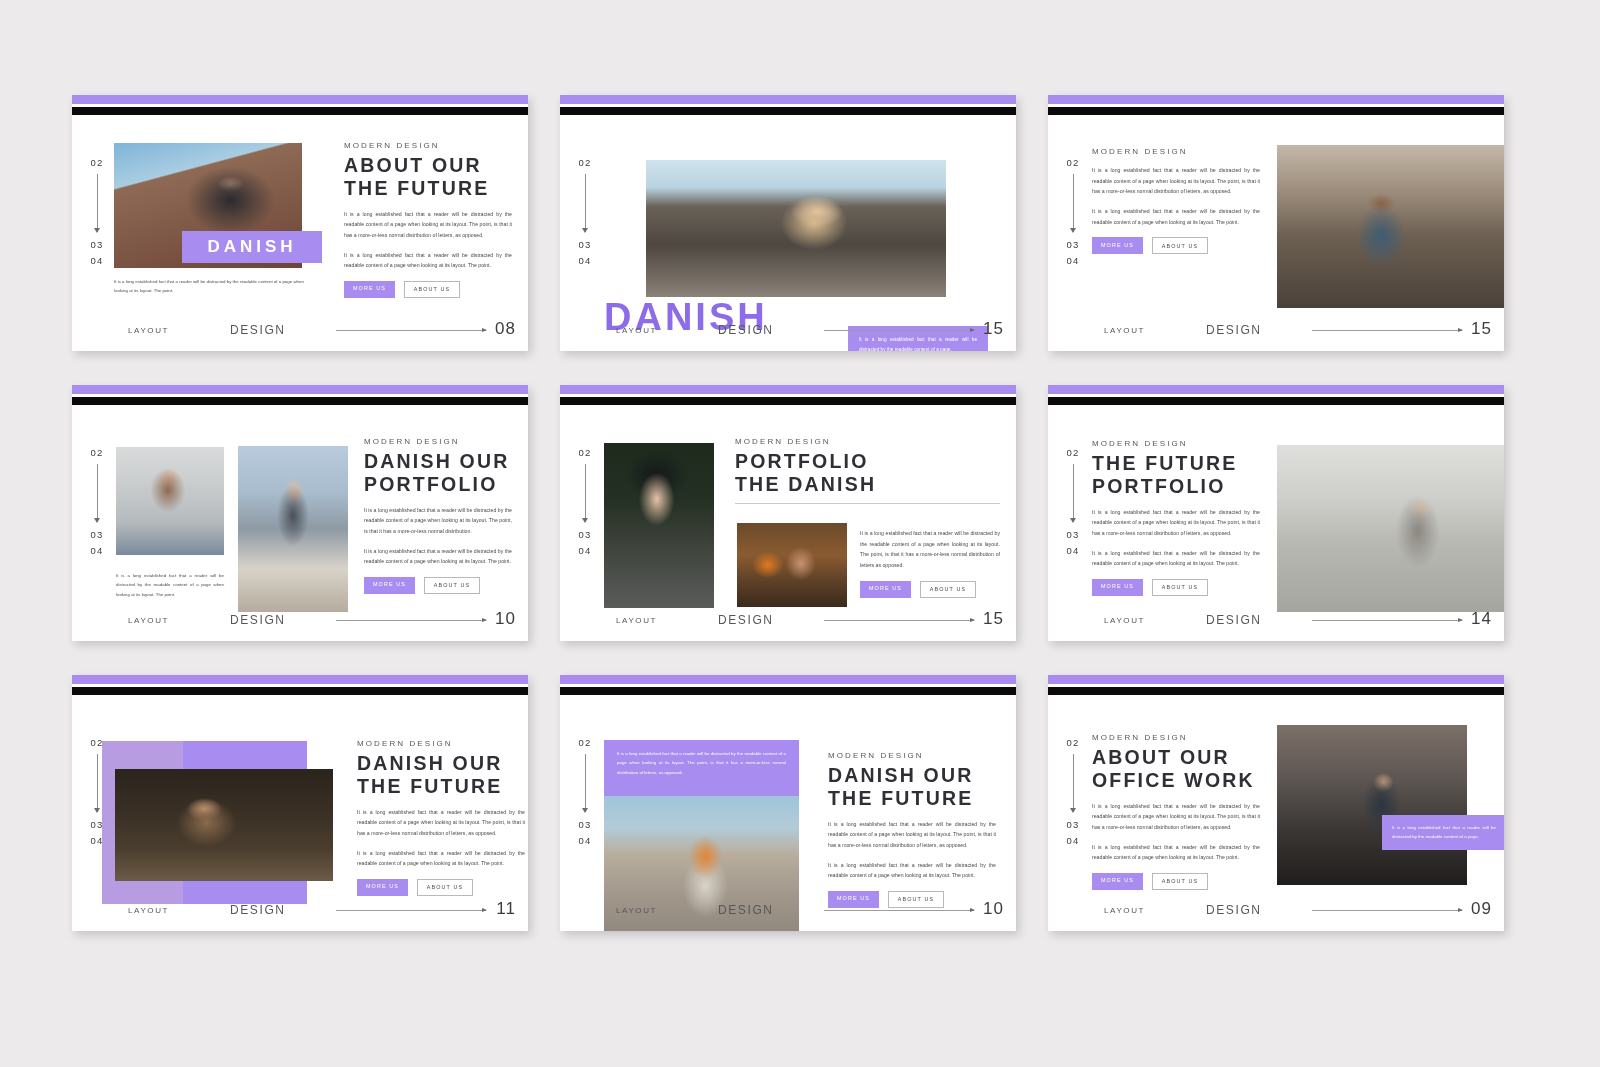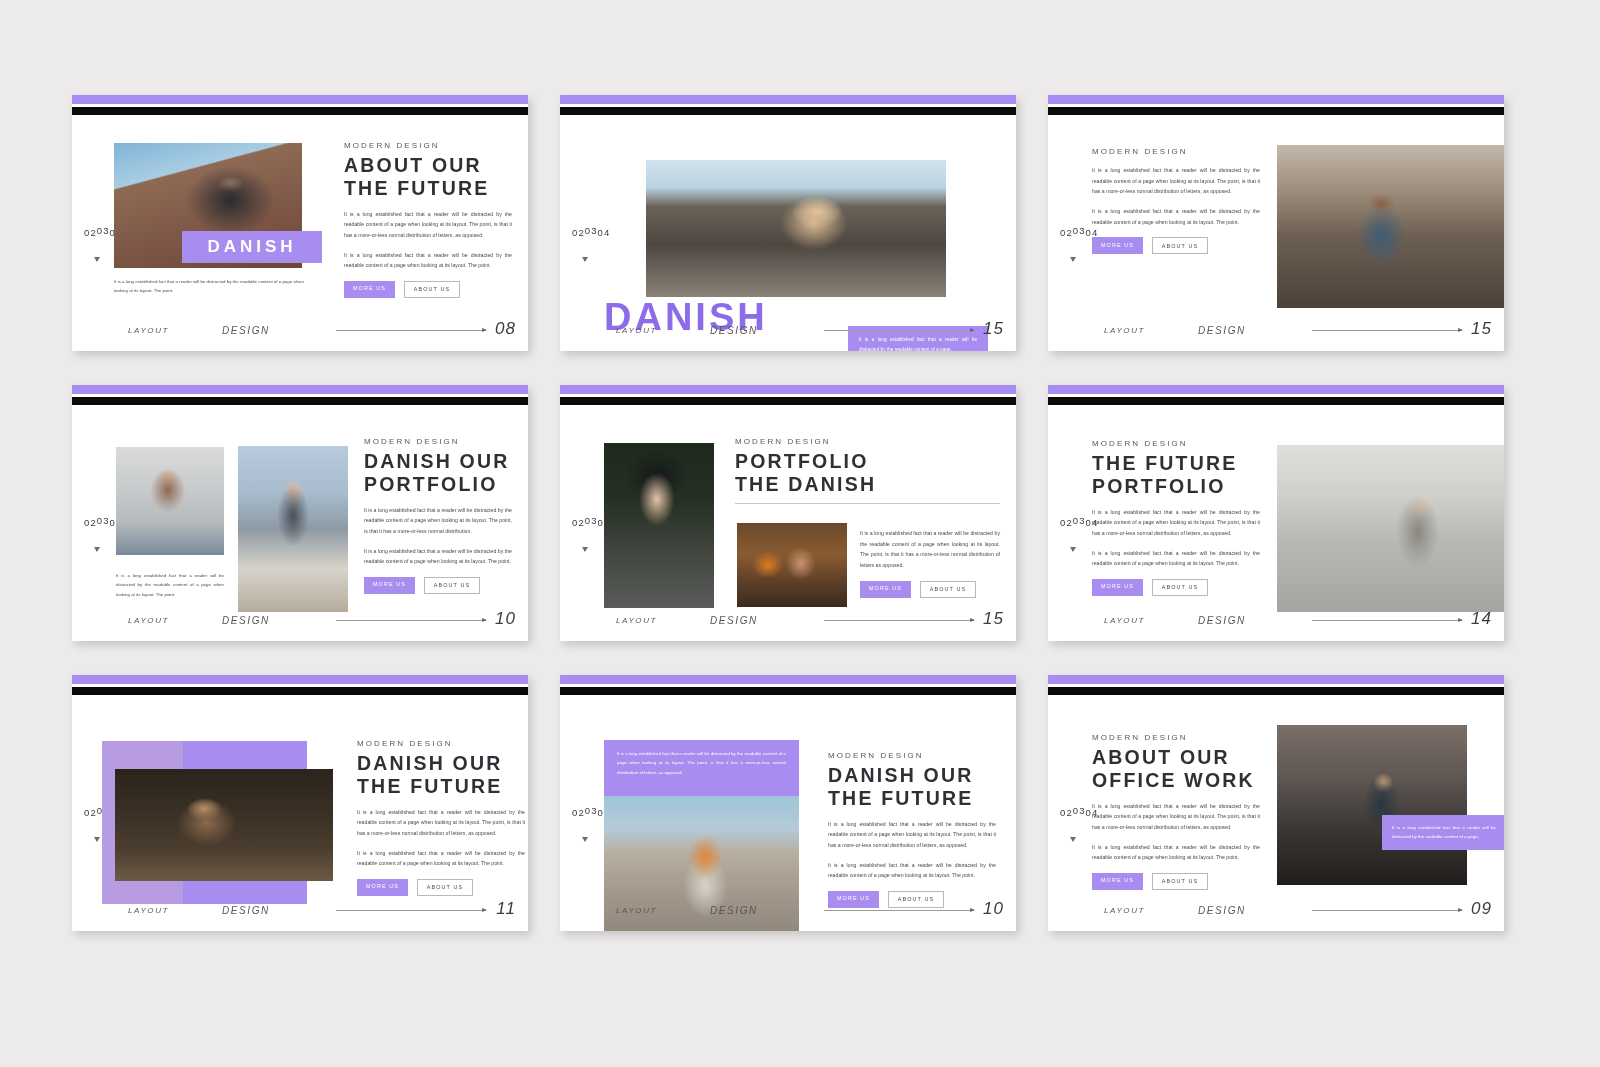--- a/index.html
+++ b/index.html
@@ -41,21 +41,21 @@
   .bar-black {
     position: absolute; left: 0; top: 12px;
     width: 100%; height: 8px;
     background: #0a0a0a;
   }
 
   
   .rail {
     position: absolute; left: 12px; top: 62px;
     width: 26px;
-    display: flex; flex-direction: row; align-items: center; margin-top: 40px;
+    display: flex; flex-direction: column; align-items: center;
   }
   .rail .num {
     font-size: 9.5px; letter-spacing: 1.1px; color: #3c3c3c;
     font-family: "Liberation Sans", sans-serif;
   }
   .rail .arrow {
     position: relative;
     width: 1px; height: 58px;
     background: #8e8e8e;
     margin: 6px 0 7px 0;
@@ -66,29 +66,29 @@
     border-left: 3px solid transparent;
     border-right: 3px solid transparent;
     border-top: 5px solid #6b6b6b;
   }
   .rail .n3 { margin-bottom: 5px; }
 
   
   .footer {
     position: absolute; left: 0; bottom: 14px;
     width: 100%; height: 14px;
-    display: flex; align-items: center; font-style: italic;
+    display: flex; align-items: center;
   }
   .footer .f-layout {
     position: absolute; left: 56px;
     font-size: 8px; letter-spacing: 1.6px; color: #575757;
   }
   .footer .f-design {
-    position: absolute; left: 150px;
-    font-size: 10px; letter-spacing: 1.6px; color: #575757;
+    position: absolute; left: 158px;
+    font-size: 12px; letter-spacing: 1.6px; color: #575757;
   }
   .footer .f-line {
     position: absolute; right: 42px;
     width: 150px; height: 1px; background: #9c9c9c;
   }
   .footer .f-line:after {
     content: ""; position: absolute; right: -1px; top: -1.5px;
     width: 0; height: 0;
     border-top: 2.5px solid transparent;
     border-bottom: 2.5px solid transparent;

